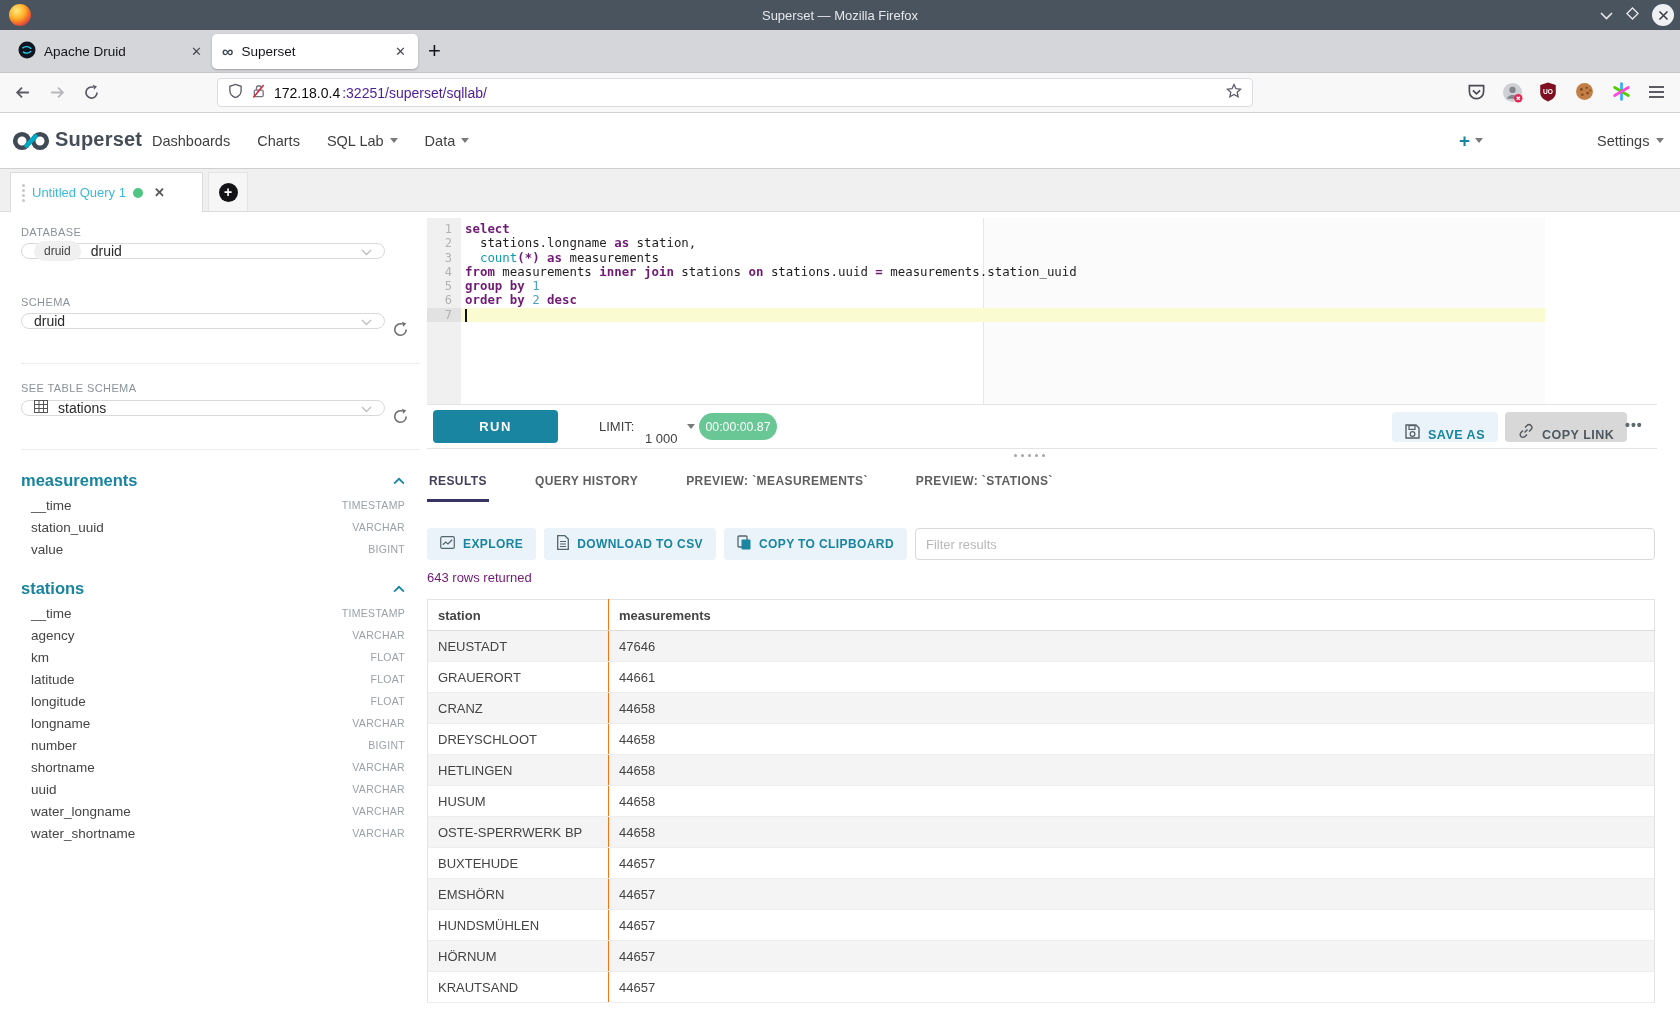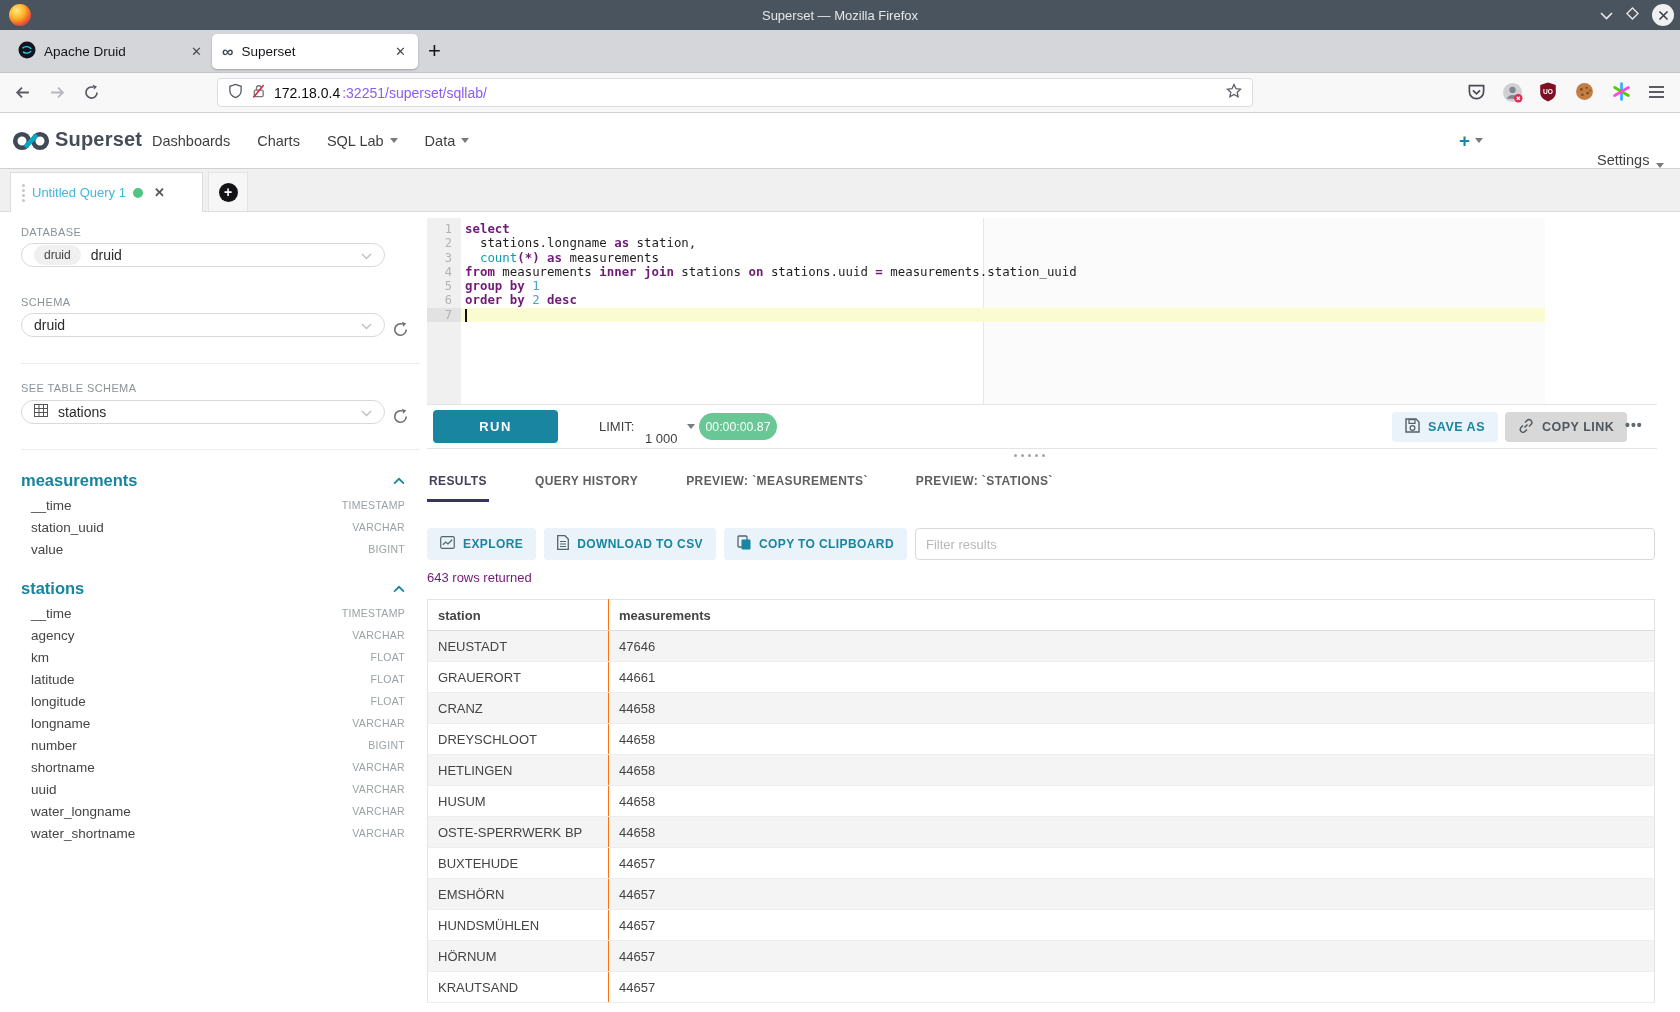--- a/index.html
+++ b/index.html
@@ -22,53 +22,53 @@
   #btab-0{left:8px;width:206px}
   #btab-1{left:212px;width:206px;background:#fff;box-shadow:0 1px 2px rgba(0,0,0,.25)}
   #newtab-btn{position:absolute;left:428px;top:10px;font-size:22px;line-height:22px;color:#15141a;font-weight:300}
   .superset-infinity{font-size:16px;font-weight:bold;color:#3e4853;line-height:16px}
 
   #urlbar{position:absolute;left:0;top:73px;width:100%;height:40px;background:#f8f8f9;border-bottom:1px solid #d2d2d5}
   .navbtn{position:absolute;top:11px}
   #urlfield{position:absolute;left:217px;top:5px;width:1036px;height:29px;background:#fff;border:1px solid #dcdce0;border-radius:4px;
     display:flex;align-items:center;gap:8px;padding:0 10px;font-size:14px}
   #url-host{color:#0c0c0d}
-  #url-rest{color:#8b5cf6}
+  #url-rest{color:#4c1d95}
   #url-star{margin-left:auto}
   .tb-icon{position:absolute;top:9px}
 
   
   #topnav{position:absolute;left:0;top:113px;width:100%;height:56px;background:#fff;border-bottom:1px solid #d0d0d0}
   #ss-logo{position:absolute;left:11px;top:17px}
   #ss-brand{position:absolute;left:55px;top:15px;font-size:20px;font-weight:bold;color:#454e57;letter-spacing:.2px}
   #nav-items{position:absolute;left:152px;top:0;height:100%;display:flex;align-items:center;gap:27px}
   .navitem{display:flex;align-items:center;gap:6px;font-size:14.5px;color:#3f3f3f;cursor:pointer}
   .caret{width:0;height:0;border-left:4px solid transparent;border-right:4px solid transparent;border-top:5px solid #7a7a7a;display:inline-block}
   #nav-plus{position:absolute;left:1459px;top:0;height:100%;display:flex;align-items:center;gap:5px}
   #nav-plus .plus{color:#1985a0;font-size:19px;font-weight:bold}
-  #nav-settings{position:absolute;left:1597px;top:0;height:100%;display:flex;align-items:flex-end;gap:7px;font-size:14.5px;color:#3f3f3f}
+  #nav-settings{position:absolute;left:1597px;top:0;height:100%;display:flex;align-items:center;gap:7px;font-size:14.5px;color:#3f3f3f}
 
   
   #qtabstrip{position:absolute;left:0;top:169px;width:100%;height:43px;background:#f0f0f0;border-bottom:1px solid #dcdcdc}
   #qtab{position:absolute;left:10px;top:3px;width:193px;height:40px;background:#fff;border:1px solid #dcdcdc;border-bottom:none;
     display:flex;align-items:center;gap:7px;padding:0 11px}
   .handle{display:flex;flex-direction:column;gap:2px}
   .handle i{width:3px;height:3px;background:#c3c6c9;border-radius:50%}
   #qtab-label{font-size:13px;color:#3db9da;white-space:nowrap}
   #qtab-dot{width:10px;height:10px;border-radius:50%;background:#4ec584}
   #qtab-close{color:#55585b;font-size:13px;font-weight:bold;margin-left:4px}
   #qnewtab{position:absolute;left:208px;top:3px;width:40px;height:39px;background:#f6f6f6;border:1px solid #e4e4e4;border-bottom:none;
     display:flex;align-items:center;justify-content:center}
   #qnewtab .pluscircle{width:19px;height:19px;border-radius:50%;background:#141418;color:#fff;font-size:14px;font-weight:bold;
     display:flex;align-items:center;justify-content:center;line-height:1}
 
   
   #leftpanel{position:absolute;left:10px;top:212px;width:410px;bottom:8px;background:#fff}
   .plabel{position:absolute;left:11px;font-size:11px;color:#8a9299;letter-spacing:.4px}
-  .pselect{position:absolute;left:11px;width:364px;height:24px;border:1px solid #d9d9d9;border-radius:12px;background:#fff;
+  .pselect{position:absolute;left:11px;width:364px;height:16px;border:1px solid #d9d9d9;border-radius:12px;background:#fff;
     display:flex;align-items:center;gap:10px;padding:0 12px;font-size:14px;color:#2b2b2b}
   .pselect .chev{margin-left:auto}
   .dbpill{background:#f0f0f0;border-radius:11px;padding:3px 10px;font-size:12px;color:#444}
   .pdivider{position:absolute;left:11px;right:0;height:1px;background:#ededed}
   .refresh{position:absolute;left:382px}
   #schema-tables{position:absolute;left:11px;right:15px;top:250px}
   .tsec{height:28px;margin-top:4px;display:flex;align-items:center;cursor:pointer}
   .tsec-name{font-size:16.5px;font-weight:bold;color:#1884a0}
   .tsec .chevup{margin-left:auto}
   .tsec + .tsec, .colrow + .tsec{margin-top:14px}
@@ -95,21 +95,21 @@
 
   
   #runbar{position:absolute;left:427px;top:404px;width:1230px;height:45px;background:#fff;border-top:1px solid #e4e4e4;border-bottom:1px solid #e4e4e4}
   #run-btn{position:absolute;left:6px;top:5px;width:125px;height:33px;background:#1985a0;border-radius:4px;color:#fff;
     font-size:13px;font-weight:bold;letter-spacing:1.5px;display:flex;align-items:center;justify-content:center;cursor:pointer}
   #limit-label{position:absolute;left:172px;top:14px;font-size:13px;color:#3f3f3f}
   #limit-value{position:absolute;left:218px;top:26px;font-size:13px;color:#3f3f3f}
   #limit-caret{position:absolute;left:260px;top:19px}
   #timer{position:absolute;left:272px;top:8px;width:78px;height:27px;background:#69c795;border-radius:14px;color:#fff;
     font-size:12.3px;display:flex;align-items:center;justify-content:center}
-  .rt-btn{position:absolute;top:7px;height:30px;border-radius:4px;display:flex;align-items:center;gap:8px;padding:0 13px;
+  .rt-btn{position:absolute;top:7px;height:30px;border-radius:4px;display:flex;align-items:flex-end;gap:8px;padding:0 13px;
     font-size:12.5px;font-weight:bold;letter-spacing:.5px;cursor:pointer}
   #saveas-btn{left:965px;background:#e9f3f9;color:#1985a0}
   #copylink-btn{left:1078px;background:#d8d8d8;color:#4f585e}
   #more-btn{position:absolute;left:1198px;top:12px;font-size:14px;font-weight:bold;color:#5f6a6e;letter-spacing:1px}
 
   #dividerdots{position:absolute;left:1014px;top:454px;display:flex;gap:4px}
   #dividerdots i{width:3px;height:3px;border-radius:50%;background:#a5a5a5}
 
   
   #southtabs{position:absolute;left:427px;top:469px;height:33px;display:flex;gap:44px}

